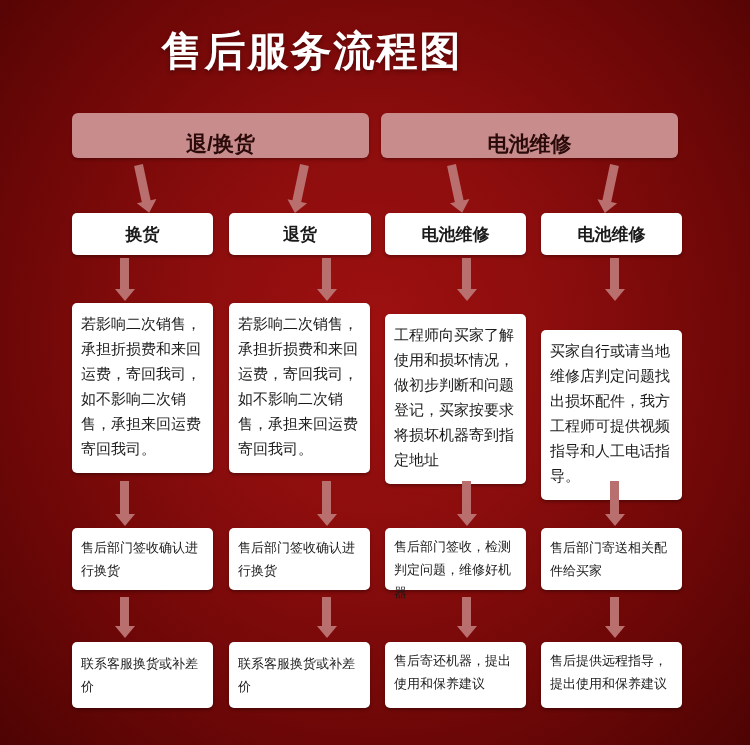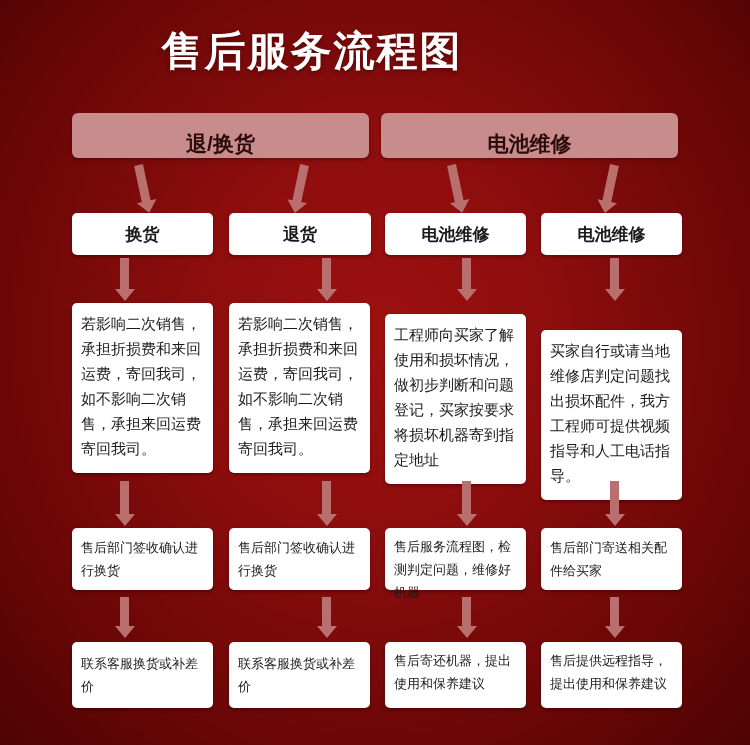--- a/index.html
+++ b/index.html
@@ -147,21 +147,21 @@
 <div class="arrow" style="left:462px; top:481px; width:9px; height:34px;"></div>
 <div class="arrow" style="left:610px; top:481px; width:9px; height:34px;"></div>
 
 <div class="node small" style="left:72px; top:528px; width:141px; height:62px; align-items:center;">
   <span>售后部门签收确认进行换货</span>
 </div>
 <div class="node small" style="left:229px; top:528px; width:141px; height:62px; align-items:center;">
   <span>售后部门签收确认进行换货</span>
 </div>
 <div class="node small" style="left:385px; top:528px; width:141px; height:62px;">
-  <span>售后服务流程图，检测判定问题，维修好机器</span>
+  <span>售后部门签收，检测判定问题，维修好机器</span>
 </div>
 <div class="node small" style="left:541px; top:528px; width:141px; height:62px; align-items:center;justify-content:flex-end;">
   <span>售后部门寄送相关配件给买家</span>
 </div>
 
 <div class="arrow" style="left:120px; top:597px; width:9px; height:30px;"></div>
 <div class="arrow" style="left:322px; top:597px; width:9px; height:30px;"></div>
 <div class="arrow" style="left:462px; top:597px; width:9px; height:30px;"></div>
 <div class="arrow" style="left:610px; top:597px; width:9px; height:30px;"></div>
 

